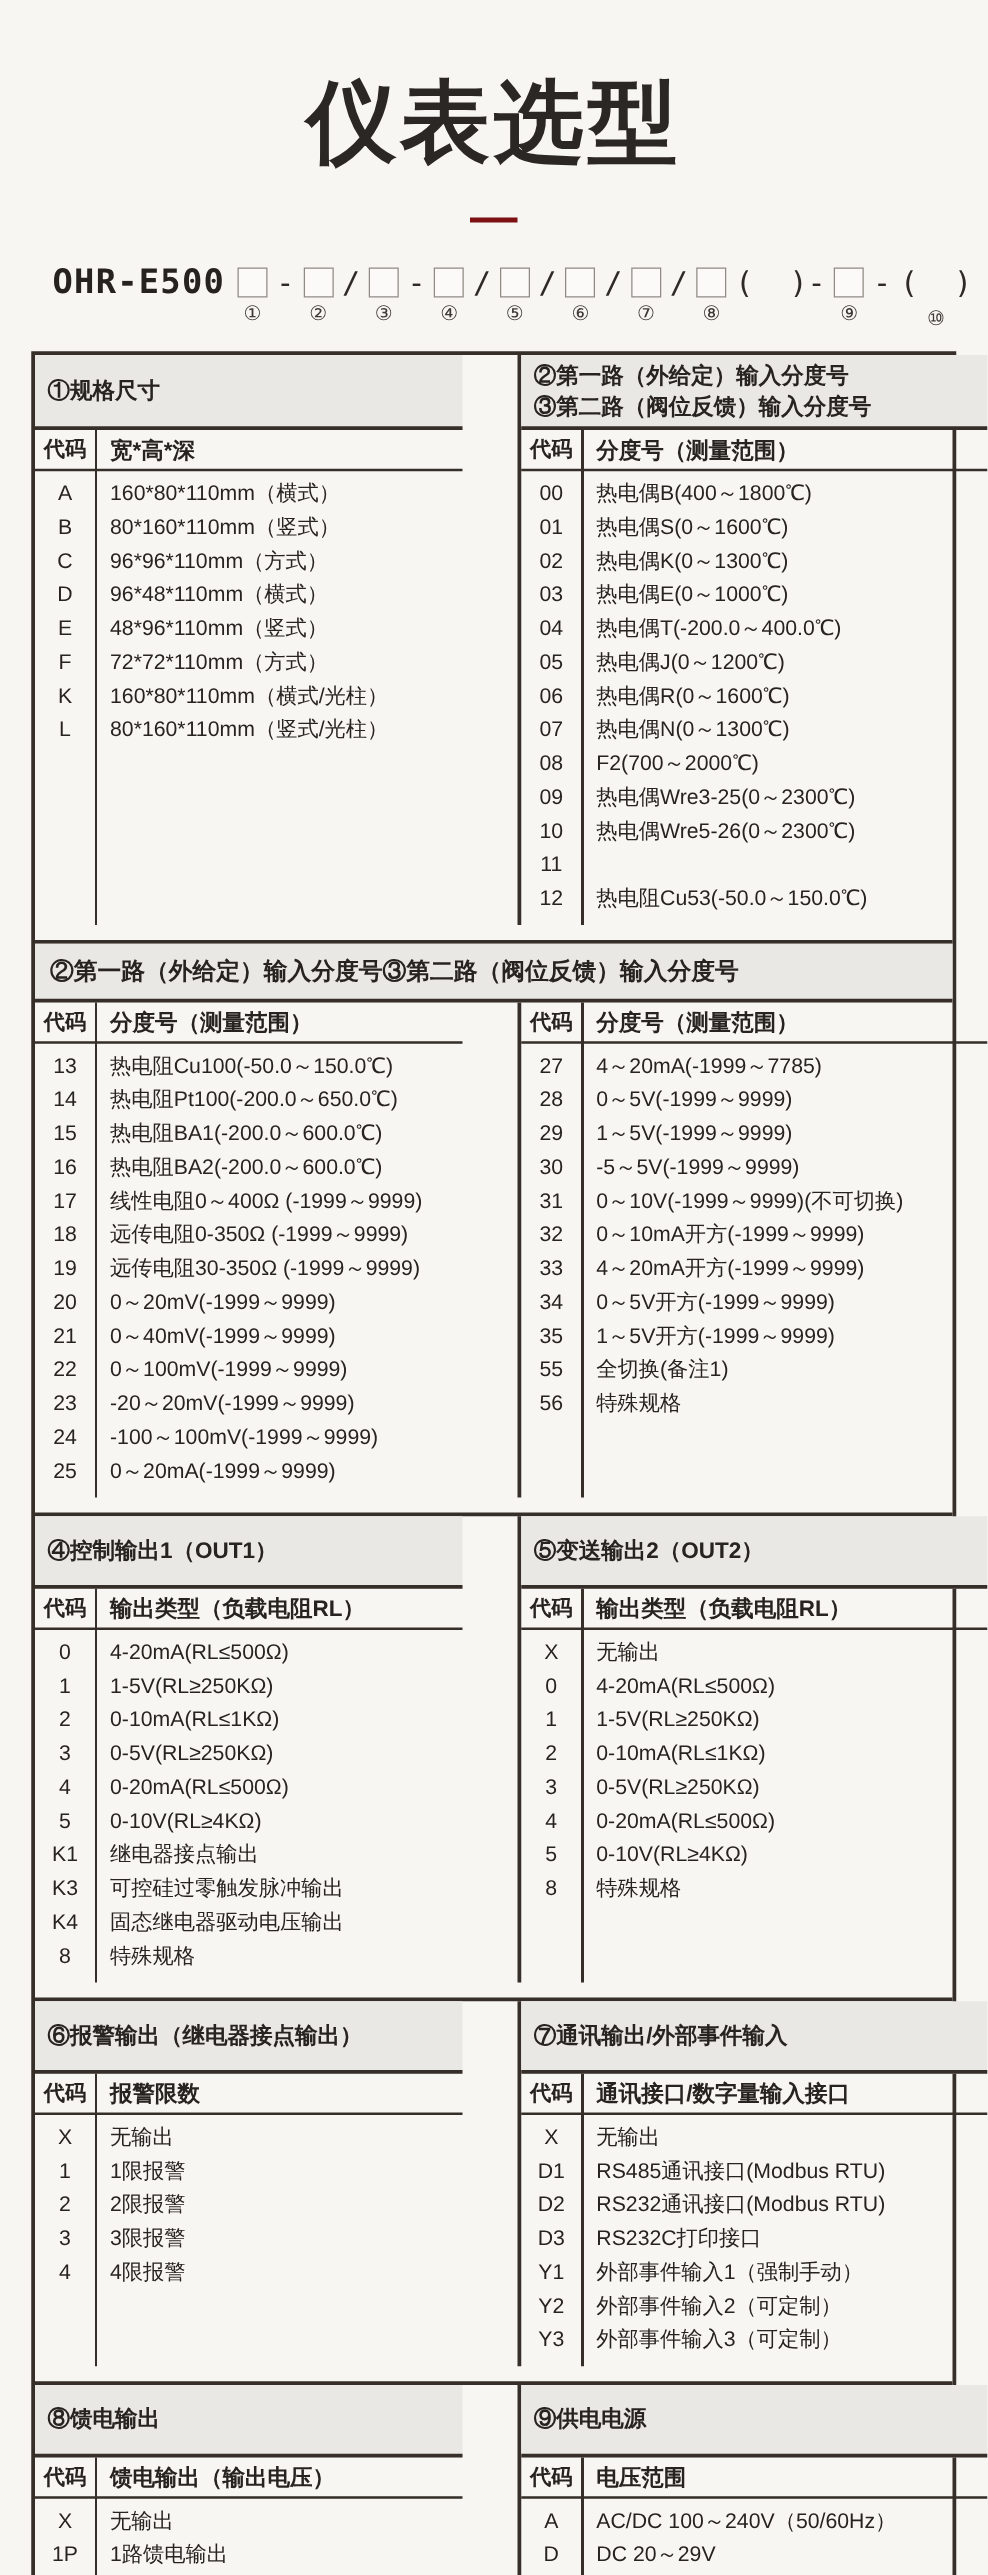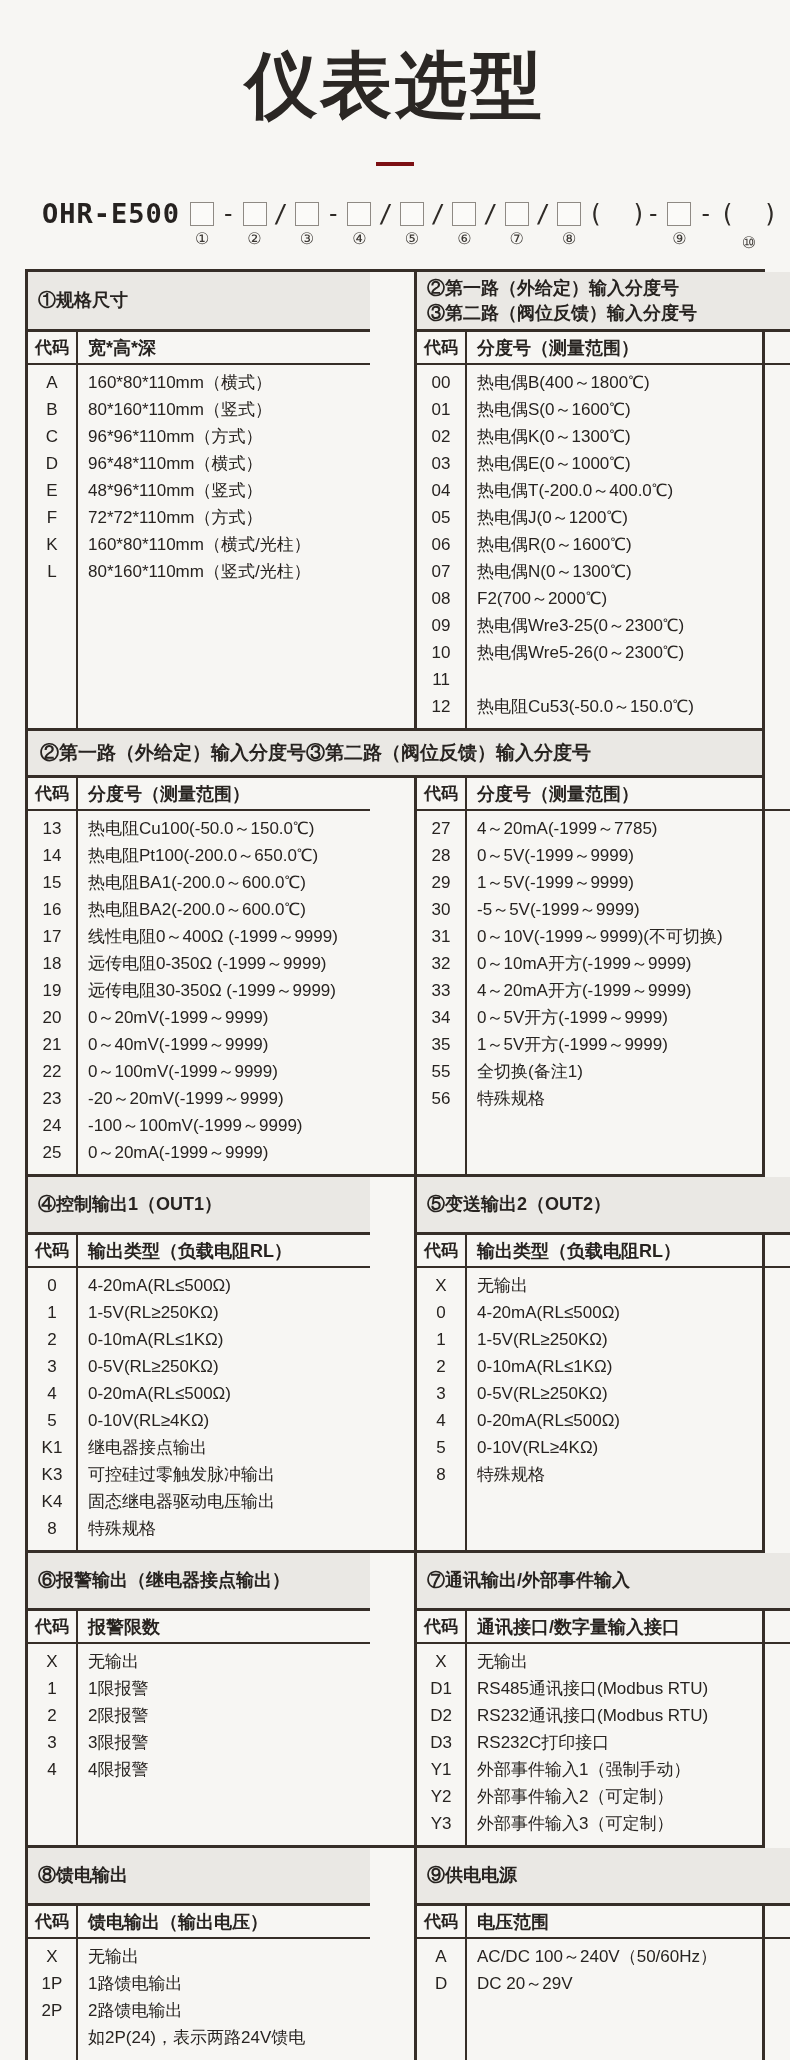--- a/index.html
+++ b/index.html
@@ -7,21 +7,21 @@
     --hdrbg:#eae8e4;
     --bodybg:#f7f6f3;
     --text:#272320;
     --accent:#7c1013;
   }
   html,body{margin:0;padding:0;}
   body{background:var(--bodybg);font-family:"Liberation Sans",sans-serif;color:var(--text);}
   .page{width:790px;min-height:2060px;margin:0 auto;background:var(--bodybg);overflow:hidden;}
 
   .page-title{
-    margin:4px;padding-top:34px;text-align:center;
+    margin:16px;padding-top:34px;text-align:center;
     font-size:72px;font-weight:bold;letter-spacing:3px;color:#2b2724;
   }
   .title-divider{width:38px;height:4px;background:var(--accent);margin:28px auto 32px;}
 
   
   .model-line{display:flex;align-items:flex-start;margin:0 0 14px 42px;}
   .model-prefix{
     font-family:"DejaVu Sans Mono","Liberation Mono",monospace;
     font-size:27px;font-weight:bold;letter-spacing:1px;
     line-height:32px;margin-right:10px;color:#262220;
@@ -37,21 +37,21 @@
     box-sizing:border-box;width:24px;height:24px;margin-top:4px;
     border:1.5px solid #8f8a84;background:#fbfaf8;
   }
   .seg-label{height:22px;margin-top:3px;font-size:16px;color:#3e3a36;text-align:center;}
 
   
   .spec-table{
     box-sizing:border-box;width:740px;margin:0 auto 10px;
     border:3px solid var(--line);background:var(--bodybg);
   }
-  .sec + .sec{border-top:3px solid var(--line);}
+  .sec + .sec{border-top:3px solid var(--line);margin-top:12px;}
   .sec-header{
     background:var(--hdrbg);font-weight:bold;font-size:19px;
     padding:9px 12px;border-bottom:3px solid var(--line);
   }
   .sec-columns{display:grid;grid-template-columns:46.6% 53.4%;align-items:stretch;gap:44px;}
   .half{display:flex;flex-direction:column;}
   .half + .half{border-left:3px solid var(--line);}
   .half-header{
     box-sizing:border-box;height:58px;background:var(--hdrbg);
     border-bottom:3px solid var(--line);

